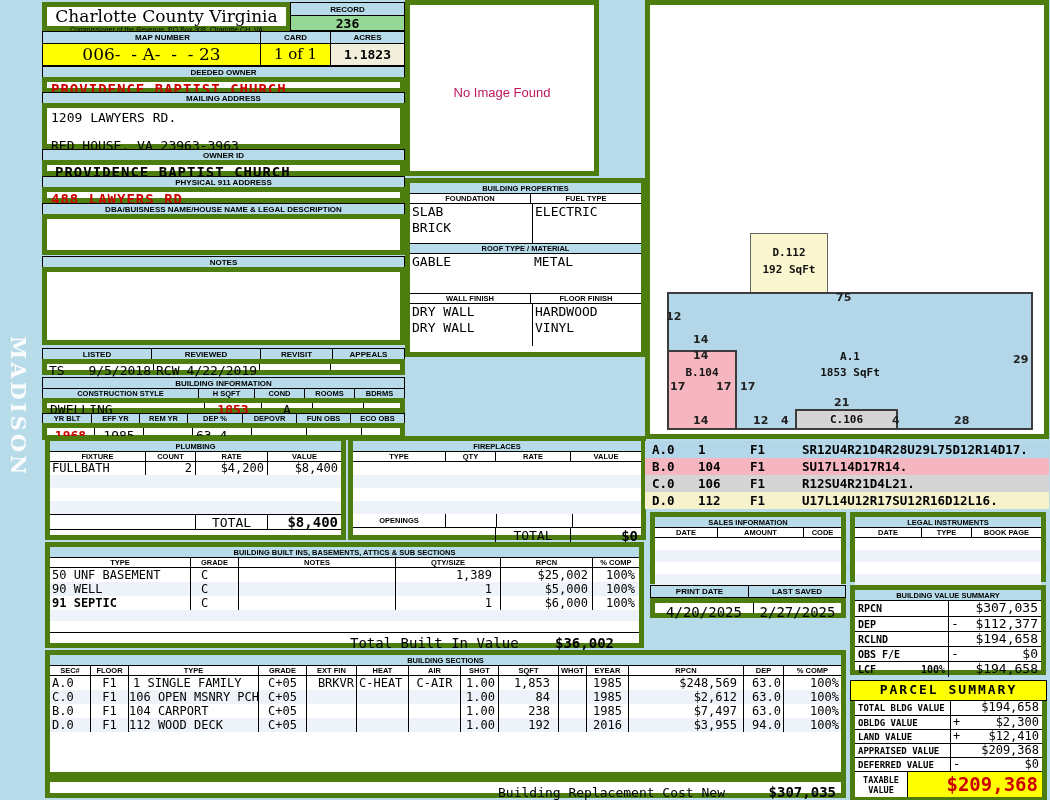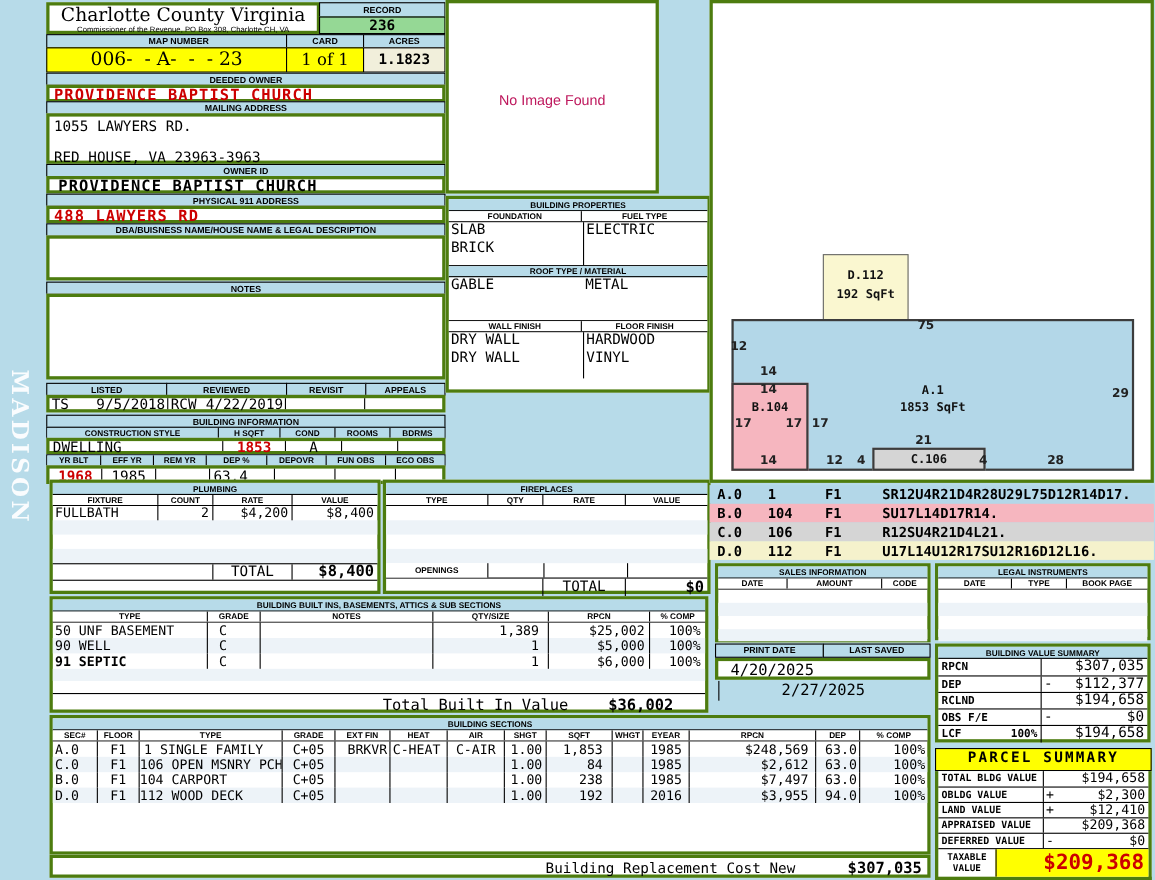--- a/index.html
+++ b/index.html
@@ -1,19 +1,19 @@
 <!DOCTYPE html>
 <html><head>
 <meta charset="utf-8">
 <style>
   html,body{margin:0;padding:0;}
   body{background:#b7dbe9;font-family:"DejaVu Sans Mono",monospace;color:#000;}
   #card{position:relative;width:1050px;height:800px;background:#b7dbe9;overflow:hidden;}
   .abs{position:absolute;box-sizing:border-box;}
-  .box{background:#fff;border:3px solid #4d7c0f;}
+  .box{background:#fff;border:5px solid #4d7c0f;}
   .bh{background:#b7dbe9;font:bold 8px "Liberation Sans",sans-serif;text-align:center;border:1px solid #000;box-sizing:border-box;line-height:11px;white-space:nowrap;overflow:hidden;}
   .bhin{background:#b7dbe9;font:bold 7.5px "Liberation Sans",sans-serif;text-align:center;line-height:10px;white-space:nowrap;overflow:hidden;box-sizing:border-box;}
   .row{display:flex;box-sizing:border-box;}
   .c{box-sizing:border-box;white-space:nowrap;overflow:hidden;font-size:12px;line-height:13px;}
   .bl{border-left:1px solid #000;}
   .bt{border-top:1px solid #000;}
   .bb{border-bottom:1px solid #000;}
   .alt{background:#edf3f8;}
   .red{color:#cc0000;}
   .b{font-weight:bold;}
@@ -48,21 +48,21 @@
   <div class="abs bh" style="left:330px;top:31px;width:75px;height:13px;">ACRES</div>
   <div class="abs serif tc" style="left:42px;top:43px;width:219px;height:23px;background:#ffff00;border:1px solid #000;font-size:17px;line-height:21px;white-space:pre;">006-  - A-  -  - 23</div>
   <div class="abs serif tc" style="left:260px;top:43px;width:71px;height:23px;background:#ffff00;border:1px solid #000;font-size:15px;line-height:21px;">1 of 1</div>
   <div class="abs tc b" style="left:330px;top:43px;width:75px;height:23px;background:#f1efdb;border:1px solid #000;font-size:13px;line-height:21px;">1.1823</div>
 
   <div class="abs bh" style="left:42px;top:66px;width:363px;height:12px;">DEEDED OWNER</div>
   <div class="abs box red b" style="left:42px;top:77px;width:363px;height:16px;font-size:14px;line-height:14px;padding-left:4px;letter-spacing:1px;">PROVIDENCE BAPTIST CHURCH</div>
 
   <div class="abs bh" style="left:42px;top:92px;width:363px;height:12px;">MAILING ADDRESS</div>
   <div class="abs box" style="left:42px;top:103px;width:363px;height:46px;">
-    <div style="font-size:13px;padding:2px 0 0 4px;">1055 LAWYERS RD.</div>
+    <div style="font-size:13px;padding:2px 0 0 4px;">1209 LAWYERS RD.</div>
     <div style="font-size:13px;padding:13px 0 0 4px;">RED HOUSE, VA 23963-3963</div>
   </div>
 
   <div class="abs bh" style="left:42px;top:149px;width:363px;height:12px;">OWNER ID</div>
   <div class="abs box b" style="left:42px;top:160px;width:363px;height:16px;font-size:14px;line-height:14px;padding-left:8px;letter-spacing:1px;">PROVIDENCE BAPTIST CHURCH</div>
 
   <div class="abs bh" style="left:42px;top:176px;width:363px;height:12px;">PHYSICAL 911 ADDRESS</div>
   <div class="abs box red b" style="left:42px;top:187px;width:363px;height:16px;font-size:14px;line-height:14px;padding-left:4px;letter-spacing:1px;">488 LAWYERS RD</div>
 
   <div class="abs bh" style="left:42px;top:203px;width:363px;height:12px;">DBA/BUISNESS NAME/HOUSE NAME &amp; LEGAL DESCRIPTION</div>
@@ -430,21 +430,21 @@
     <div class="alt" style="height:12px;"></div>
     <div style="height:12px;"></div>
     <div class="alt" style="height:11px;"></div>
   </div>
 
   <div class="abs" style="left:650px;top:585px;width:196px;height:33px;">
     <div class="row">
       <div class="bh" style="width:99px;height:13px;">PRINT DATE</div>
       <div class="bh" style="width:98px;height:13px;margin-left:-1px;">LAST SAVED</div>
     </div>
-    <div class="row box" style="height:20px;font-size:14px;line-height:18px;flex-direction:column;">
+    <div class="row box" style="height:20px;font-size:14px;line-height:18px;">
       <div class="tc" style="width:98px;">4/20/2025</div>
       <div class="tc bl" style="flex:1;">2/27/2025</div>
     </div>
   </div>
 
   <div class="abs box" style="left:850px;top:585px;width:196px;height:90px;">
     <div class="bhin bb" style="height:11px;line-height:11px;">BUILDING VALUE SUMMARY</div>
     <div class="row" style="height:15px;">
       <div class="sumlab row" style="width:93px;justify-content:space-between;padding-right:3px;">
           <span>RPCN</span>

